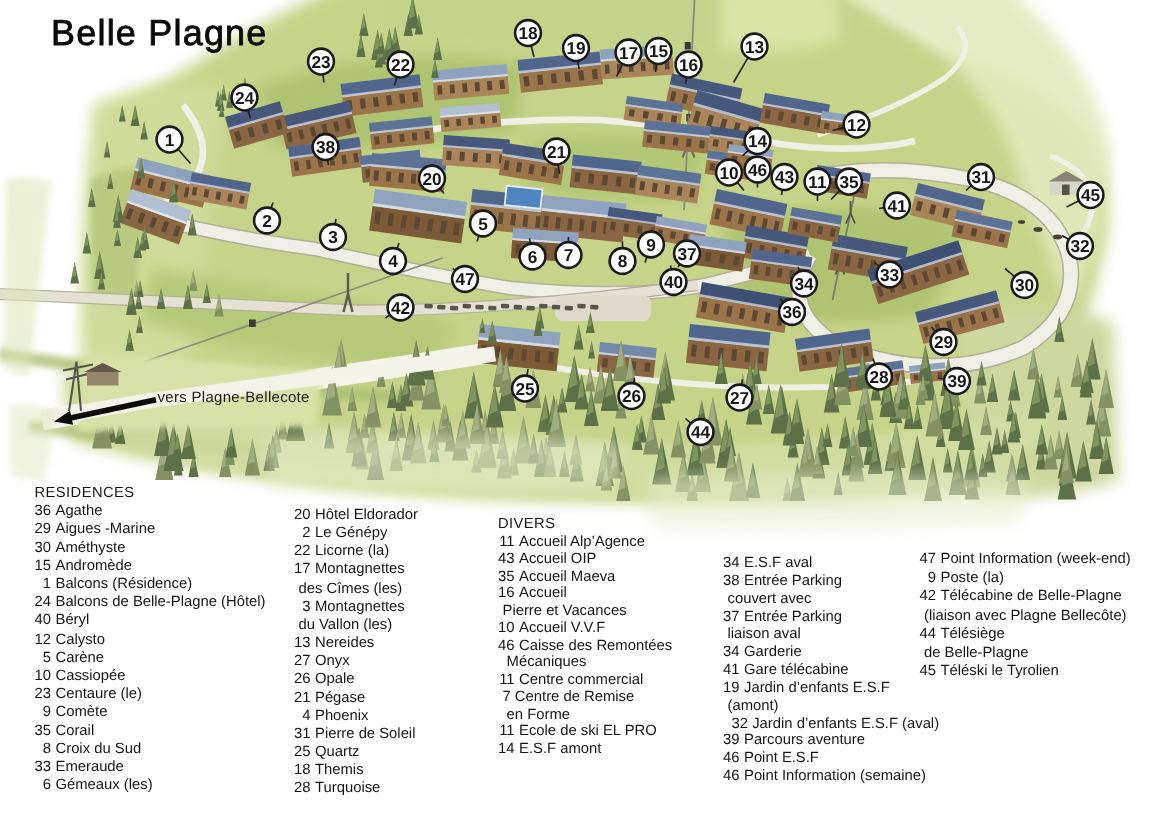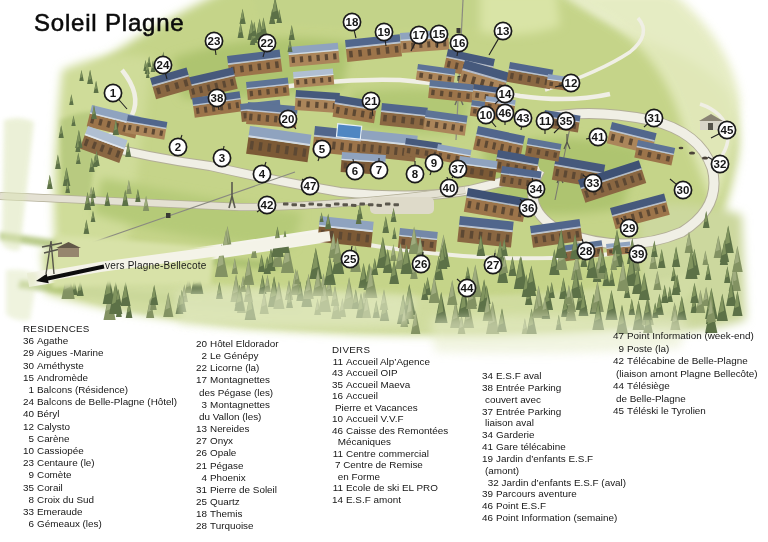--- a/index.html
+++ b/index.html
@@ -1574,21 +1574,21 @@
         <text x="505" y="117" text-anchor="middle" font-family="Liberation Sans, sans-serif" font-size="11.5" font-weight="bold" fill="#161616">46</text>
       </g>
 
 <g>
         <line x1="303.5" y1="180.3" x2="302.0" y2="179.0" stroke="#222" stroke-width="1.1"></line>
         <circle cx="310" cy="186" r="8.6" fill="#ffffff" stroke="#1a1a1a" stroke-width="1.7"></circle>
         <text x="310" y="190" text-anchor="middle" font-family="Liberation Sans, sans-serif" font-size="11.5" font-weight="bold" fill="#161616">47</text>
       </g>
 </svg>
 
-<div id="title">Soleil Plagne</div>
+<div id="title">Belle Plagne</div>
 
 <div id="vers">vers Plagne-Bellecote</div>
 
 <div class="leg" style="left:23px;top:323px;line-height:12.2px">
 <div class="hdr">RESIDENCES</div>
 <div><span class="num" style="width:11px">36</span>Agathe</div>
 <div><span class="num" style="width:11px">29</span>Aigues -Marine</div>
 <div><span class="num" style="width:11px">30</span>Améthyste</div>
 <div><span class="num" style="width:11px">15</span>Andromède</div>
 <div><span class="num" style="width:11px">1</span>Balcons (Résidence)</div>
@@ -1603,21 +1603,21 @@
 <div><span class="num" style="width:11px">8</span>Croix du Sud</div>
 <div><span class="num" style="width:11px">33</span>Emeraude</div>
 <div><span class="num" style="width:11px">6</span>Gémeaux (les)</div>
 </div>
 
 <div class="leg" style="left:196px;top:338px;line-height:12.15px">
 <div><span class="num" style="width:11px">20</span>Hôtel Eldorador</div>
 <div><span class="num" style="width:11px">2</span>Le Génépy</div>
 <div><span class="num" style="width:11px">22</span>Licorne (la)</div>
 <div><span class="num" style="width:11px">17</span>Montagnettes</div>
-<div class="cont">des Pégase (les)</div>
+<div class="cont">des Cîmes (les)</div>
 <div><span class="num" style="width:11px">3</span>Montagnettes</div>
 <div class="cont">du Vallon (les)</div>
 <div><span class="num" style="width:11px">13</span>Nereides</div>
 <div><span class="num" style="width:11px">27</span>Onyx</div>
 <div><span class="num" style="width:11px">26</span>Opale</div>
 <div><span class="num" style="width:11px">21</span>Pégase</div>
 <div><span class="num" style="width:11px">4</span>Phoenix</div>
 <div><span class="num" style="width:11px">31</span>Pierre de Soleil</div>
 <div><span class="num" style="width:11px">25</span>Quartz</div>
 <div><span class="num" style="width:11px">18</span>Themis</div>
@@ -1650,22 +1650,22 @@
 <div><span class="num" style="width:11px">34</span>Garderie</div>
 <div><span class="num" style="width:11px">41</span>Gare télécabine</div>
 <div><span class="num" style="width:11px">19</span>Jardin d’enfants E.S.F</div>
 <div class="cont">(amont)</div>
 <div class="cont">&nbsp;32 Jardin d’enfants E.S.F (aval)</div>
 <div><span class="num" style="width:11px">39</span>Parcours aventure</div>
 <div><span class="num" style="width:11px">46</span>Point E.S.F</div>
 <div><span class="num" style="width:11px">46</span>Point Information (semaine)</div>
 </div>
 
-<div class="leg" style="left:613px;top:330px;line-height:12.5px">
+<div class="leg" style="left:613px;top:367px;line-height:12.5px">
 <div><span class="num" style="width:11px">47</span>Point Information (week-end)</div>
 <div><span class="num" style="width:11px">9</span>Poste (la)</div>
 <div><span class="num" style="width:11px">42</span>Télécabine de Belle-Plagne</div>
-<div class="cont">(liaison amont Plagne Bellecôte)</div>
+<div class="cont">(liaison avec Plagne Bellecôte)</div>
 <div><span class="num" style="width:11px">44</span>Télésiège</div>
 <div class="cont">de Belle-Plagne</div>
 <div><span class="num" style="width:11px">45</span>Téléski le Tyrolien</div>
 </div>
 </div>
 
 </body></html>

